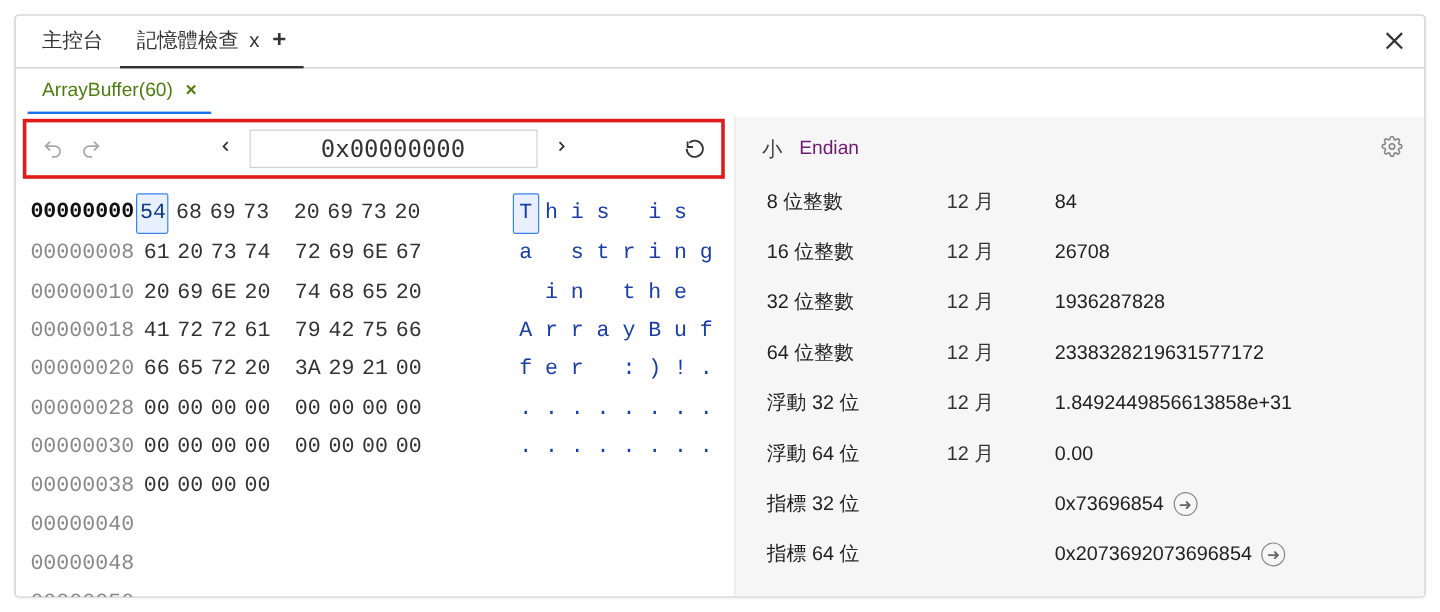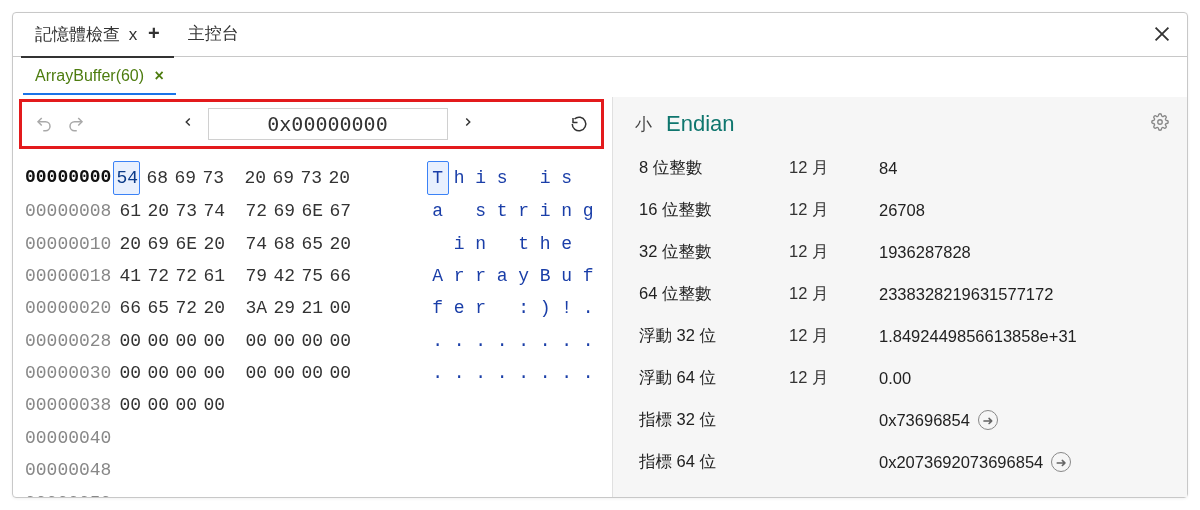--- a/index.html
+++ b/index.html
@@ -167,21 +167,21 @@
       background: #e8f0fe;
       border-radius: 2px;
     }
     .right-header {
       display: flex;
       align-items: center;
       height: 46px;
       padding: 0 18px 0 22px;
     }
     .endian-small { font-size: 17px; color: #444; margin-right: 14px; }
-    .endian-label { font-size: 22px; color: #0f766e; }
+    .endian-label { font-size: 16px; color: #701a75; }
     .gear-btn {
       margin-left: auto;
       color: #888;
       cursor: pointer;
     }
     .gear-btn svg { width: 18px; height: 18px; }
     .value-row {
       display: grid;
       grid-template-columns: 150px 90px 1fr;
       align-items: center;
@@ -199,27 +199,27 @@
       font-size: 13px;
       color: #666;
     }
   </style>
 </head>
 <body>
 
 <div class="panel">
 
   <div class="top-tabs">
+    <div class="top-tab">
+      <span>主控台</span>
+    </div>
     <div class="top-tab active">
       <span>記憶體檢查</span>
       <span class="tab-close">x</span>
       <span class="tab-add">+</span>
-    </div>
-    <div class="top-tab">
-      <span>主控台</span>
     </div>
     <div class="window-close">
       <svg viewBox="0 0 24 24" stroke="#333" stroke-width="2" fill="none">
           <path d="M5 5 L19 19 M19 5 L5 19"></path>
         </svg>
     </div>
   </div>
 
   <div class="sub-tabs">
     <div class="sub-tab active">

